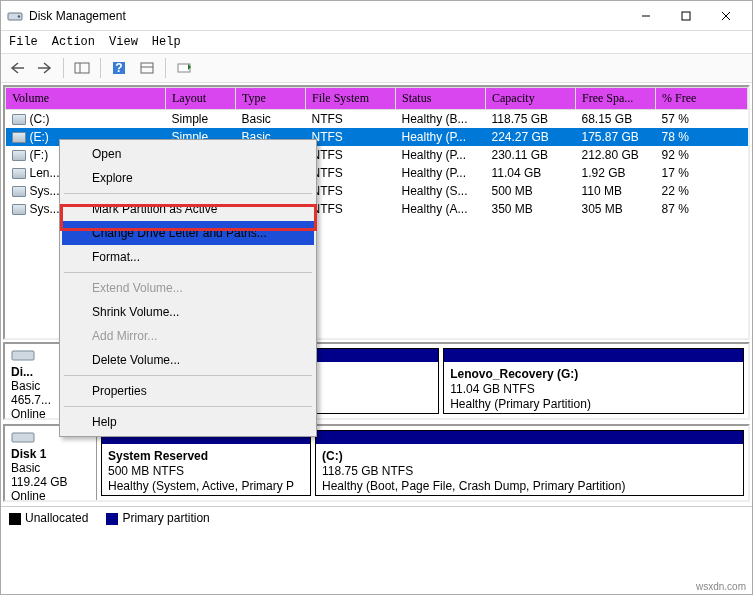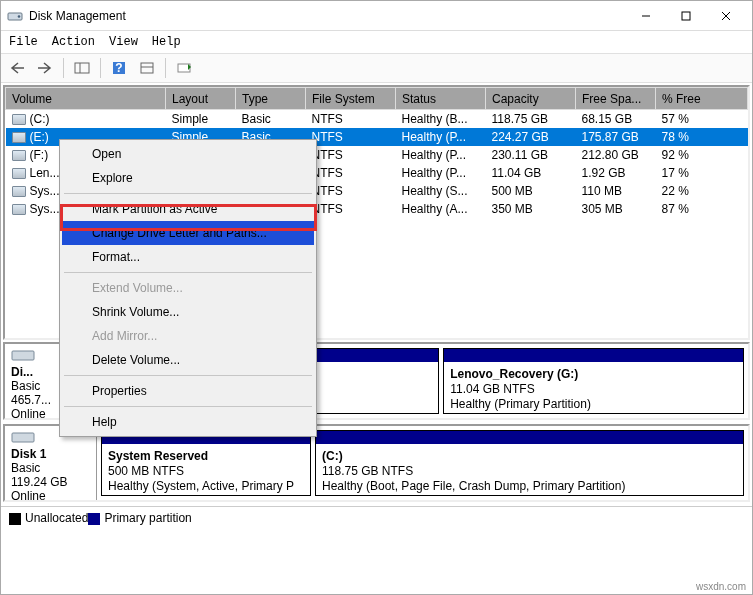--- a/index.html
+++ b/index.html
@@ -9,34 +9,34 @@
 .title-bar .title { flex: 1; }
 .win-btns { display: flex; }
 .win-btn { width: 40px; height: 28px; display: flex; align-items: center; justify-content: center; }
 .menu-bar { height: 22px; display: flex; align-items: center; padding: 0 8px; gap: 14px; }
 .menu-bar span { cursor: default; font-family: Liberation Mono, monospace; }
 .tool-bar { height: 30px; display: flex; align-items: center; padding: 0 4px; gap: 4px; border-top: 1px solid #e0e0e0; border-bottom: 1px solid #e0e0e0; background: #fafafa; }
 .tool-bar .sep { width: 1px; height: 20px; background: #ccc; margin: 0 2px; }
 .tbtn { width: 24px; height: 24px; display: flex; align-items: center; justify-content: center; border: 1px solid transparent; }
 .volumes { border: 2px inset #eee; margin: 2px; }
 table { border-collapse: collapse; width: 100%; table-layout: fixed; }
-th { text-align: left; font-weight: normal; background: #a3a3a3; border: 1px solid #dcdcdc; padding: 3px 6px; height: 22px; white-space: nowrap; overflow: hidden; }
+th { text-align: left; font-weight: normal; background: #d946ef; border: 1px solid #dcdcdc; padding: 3px 6px; height: 22px; white-space: nowrap; overflow: hidden; font-family: Liberation Serif, serif; }
 td { padding: 2px 6px; white-space: nowrap; overflow: hidden; }
 tr.selected td { background: #0078d7; color: #fff; }
 .vol-icon { display: inline-block; width: 14px; height: 11px; background: linear-gradient(#dfeaf3,#b8c2cc); border: 1px solid #7a8a99; border-radius: 1px; margin-right: 4px; vertical-align: middle; }
 .graphical { margin: 2px; position: relative; }
 .disk-row { display: flex; border: 2px inset #eee; margin-bottom: 4px; height: 78px; justify-content: space-between; }
 .disk-label { width: 92px; border-right: 1px solid #999; padding: 4px 6px; }
 .disk-label .dn { font-weight: bold; }
 .disk-parts { flex: 1; display: flex; gap: 4px; padding: 4px; }
 .part { border: 1px solid #000; flex: 1; display: flex; flex-direction: column; }
 .part-head { height: 14px; background: #00008b; }
 .part-body { padding: 5px 6px; line-height: 1.25; overflow: hidden; }
 .part-body .pn { font-weight: bold; }
-.legend { display: flex; align-items: center; padding: 4px 8px; border-top: 1px solid #ccc; }
+.legend { display: flex; align-items: center; gap: 18px; padding: 4px 8px; border-top: 1px solid #ccc; }
 .lg-sw { width: 12px; height: 12px; display: inline-block; margin-right: 4px; vertical-align: middle; }
 .ctx-menu { position: absolute; left: 58px; top: 138px; width: 258px; background: #f0f0f0; border: 1px solid #a0a0a0; box-shadow: 3px 3px 4px rgba(0,0,0,.25); z-index: 10; padding: 2px; }
 .ctx-item { padding: 5px 12px 5px 30px; cursor: default; }
 .ctx-item.disabled { color: #9a9a9a; }
 .ctx-item.hl { background: #1d4ed8; }
 .ctx-sep { height: 1px; background: #c6c6c6; margin: 3px 2px; }
 .red-box { position: absolute; border: 3px solid #e03030; pointer-events: none; left: 59px; top: 203px; width: 257px; height: 27px; z-index: 11; }
 .watermark { position: absolute; right: 6px; bottom: 2px; color: #888; font-size: 10px; }
 </style>
 </head>

